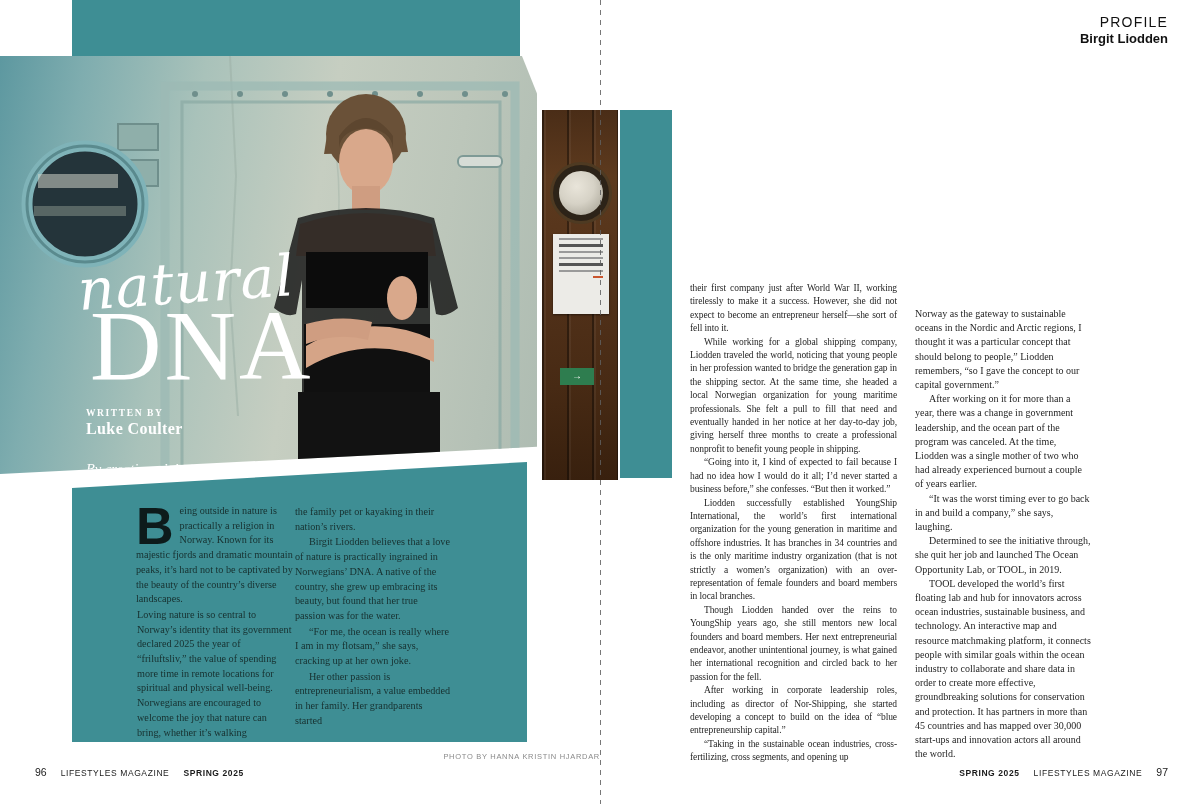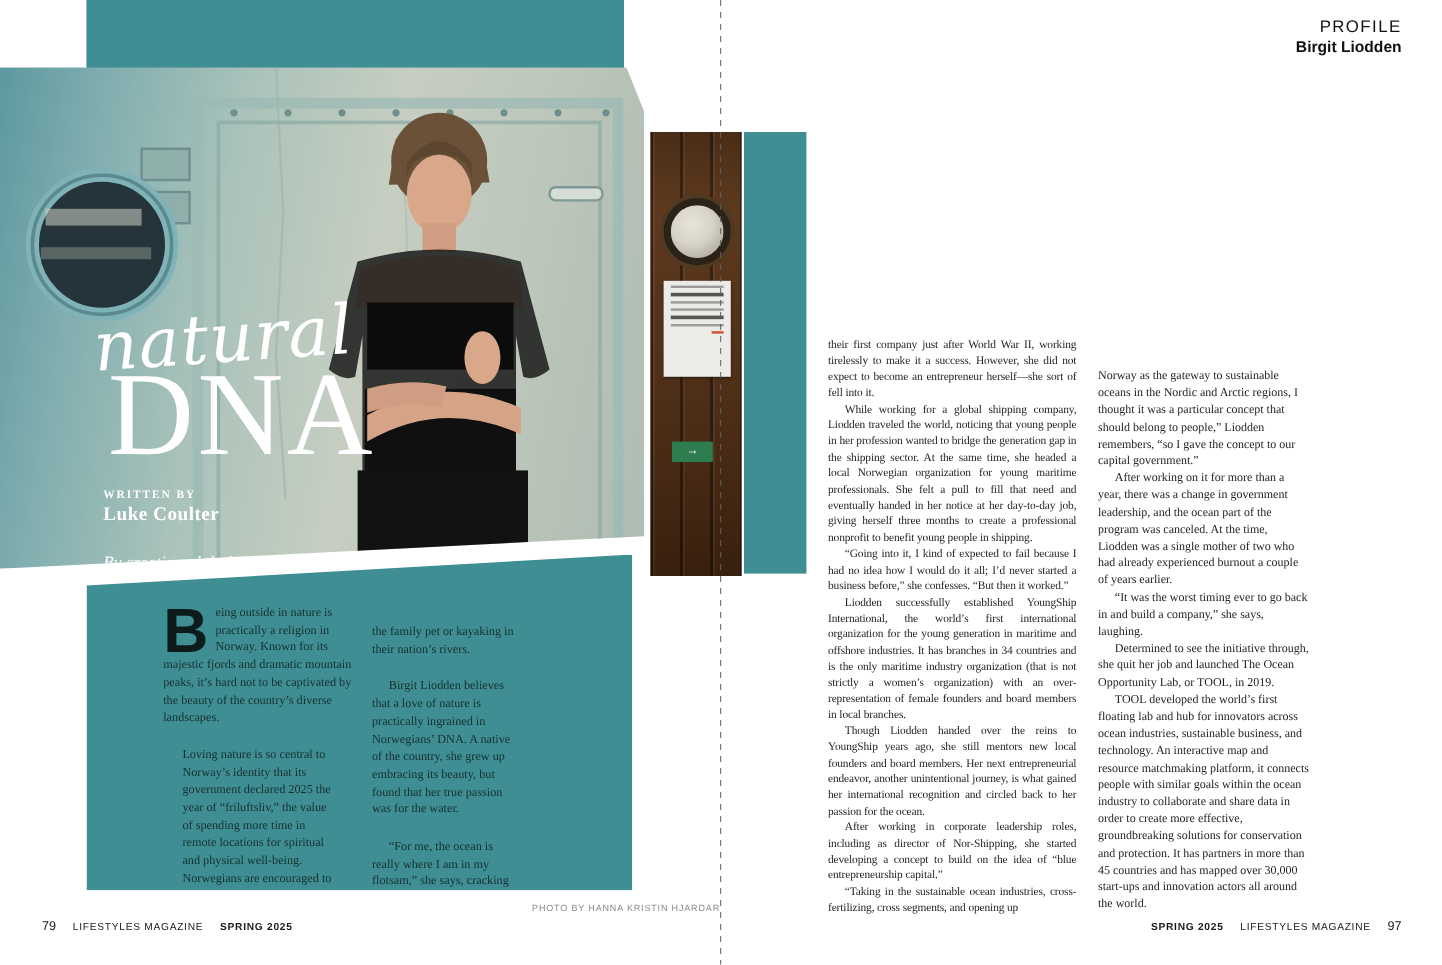--- a/index.html
+++ b/index.html
@@ -45,21 +45,21 @@
   .notice i{display:block;height:2px;background:#9a9a9a;margin:4px 6px 0 6px;}
   .notice i.b{background:#555;height:3px;}
   .notice i.r{background:#c9552e;width:10px;margin-left:40px;}
   .exit-sign{position:absolute;left:18px;top:258px;width:34px;height:17px;background:#2e7d4f;
     color:#fff;font-family:"Liberation Sans",sans-serif;font-size:10px;line-height:16px;text-align:center;}
   
   .panel{position:absolute;left:72px;top:462px;width:455px;height:280px;background:#3E8E94;z-index:4;
     clip-path:polygon(0 26px,100% 0,100% 100%,0 100%);}
   .panel-col{position:absolute;top:42px;width:157px;color:#17302f;
     font-size:10.2px;line-height:14.7px;text-align:left;}
-  .panel-col p{margin:16px;text-indent:14px;}
+  .panel-col p{margin:1px;text-indent:14px;}
   .panel-col p:first-child{text-indent:0;}
   .panel-col.c1{left:64px;}
   .panel-col.c2{left:222px;}
   .dropcap{float:left;font-family:"Liberation Sans",sans-serif;font-weight:800;color:#0d1b1b;
     font-size:52px;line-height:40px;margin:2px 6px 0 0;}
   p.lead{margin:0;text-indent:0;}
   
   .col{position:absolute;color:#1f1f1f;}
   .col p{margin:0;text-indent:14px;}
   .col p:first-child{text-indent:0;margin-top:26px;}
@@ -180,21 +180,21 @@
         </div>
     </div>
   </div>
 
   <div class="col col-a">
     <div>
         <p>their first company just after World War II, working tirelessly to make it a success. However, she did not expect to become an entrepreneur herself—she sort of fell into it.</p>
         <p>While working for a global shipping company, Liodden traveled the world, noticing that young people in her profession wanted to bridge the generation gap in the shipping sector. At the same time, she headed a local Norwegian organization for young maritime professionals. She felt a pull to fill that need and eventually handed in her notice at her day-to-day job, giving herself three months to create a professional nonprofit to benefit young people in shipping.</p>
         <p>“Going into it, I kind of expected to fail because I had no idea how I would do it all; I’d never started a business before,” she confesses. “But then it worked.”</p>
         <p>Liodden successfully established YoungShip International, the world’s first international organization for the young generation in maritime and offshore industries. It has branches in 34 countries and is the only maritime industry organization (that is not strictly a women’s organization) with an over-representation of female founders and board members in local branches.</p>
-        <p>Though Liodden handed over the reins to YoungShip years ago, she still mentors new local founders and board members. Her next entrepreneurial endeavor, another unintentional journey, is what gained her international recognition and circled back to her passion for the ocean.</p>
+        <p>Though Liodden handed over the reins to YoungShip years ago, she still mentors new local founders and board members. Her next entrepreneurial endeavor, another unintentional journey, is what gained her international recognition and circled back to her passion for the fell.</p>
         <p>After working in corporate leadership roles, including as director of Nor-Shipping, she started developing a concept to build on the idea of “blue entrepreneurship capital.”</p>
         <p>“Taking in the sustainable ocean industries, cross-fertilizing, cross segments, and opening up</p>
       </div>
   </div>
   <div class="col col-b">
     <div>
         <p>Norway as the gateway to sustainable oceans in the Nordic and Arctic regions, I thought it was a particular concept that should belong to people,” Liodden remembers, “so I gave the concept to our capital government.”</p>
         <p>After working on it for more than a year, there was a change in government leadership, and the ocean part of the program was canceled. At the time, Liodden was a single mother of two who had already experienced burnout a couple of years earlier.</p>
         <p>“It was the worst timing ever to go back in and build a company,” she says, laughing.</p>
         <p>Determined to see the initiative through, she quit her job and launched The Ocean Opportunity Lab, or TOOL, in 2019.</p>
@@ -203,21 +203,21 @@
   </div>
 
   <div class="page-header">
     <div class="kicker">PROFILE</div>
     <div class="name">Birgit Liodden</div>
   </div>
 
   <div class="photo-credit">PHOTO BY HANNA KRISTIN HJARDAR</div>
 
   <div class="footer left">
-    <span class="num">79</span><span>LIFESTYLES MAGAZINE</span><span class="issue">SPRING 2025</span>
+    <span class="num">96</span><span>LIFESTYLES MAGAZINE</span><span class="issue">SPRING 2025</span>
   </div>
   <div class="footer right">
     <span class="issue">SPRING 2025</span><span>LIFESTYLES MAGAZINE</span><span class="num">97</span>
   </div>
 
   <div class="fold"></div>
 
 </div>
 
 </body></html>

